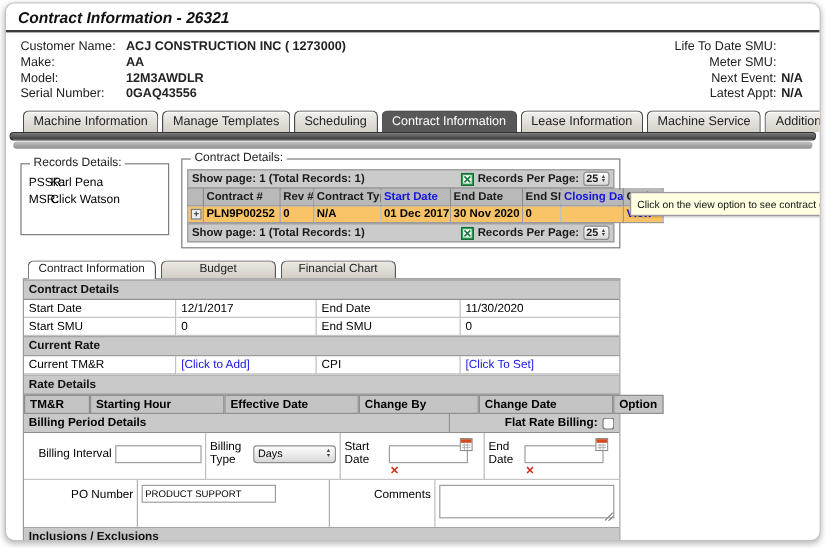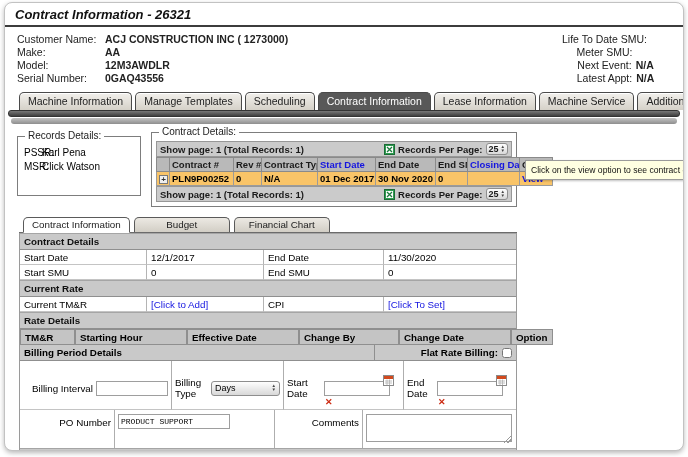--- a/index.html
+++ b/index.html
@@ -10,21 +10,21 @@
     box-shadow: 0 2px 5px rgba(0,0,0,.28); overflow: hidden;
   }
   
   .titlebar { padding: 4px 10px 3px; text-align: left; font-weight: bold; font-style: italic;
     font-size: 13px; color:#111; border-bottom: 2px solid #3c3c3c; }
   
   .hdr { display:flex; justify-content: space-between; padding: 6px 10px 2px 12px; font-size: 10.5px; color:#222; }
   .hdr-left .row, .hdr-right .row { display:flex; line-height: 13px; }
   .hdr-left .lab { width: 88px; }
   .hdr-left .val { font-weight: bold; }
-  .hdr-right .row { justify-content: center; }
+  .hdr-right .row { justify-content: flex-end; }
   .hdr-right .lab { text-align: right; }
   .hdr-right .val { font-weight: bold; margin-left: 4px; min-width: 22px; }
   
   .tabs { display:flex; gap:3px; margin: 5px 0 0 14px; align-items:flex-end; }
   .tab { font-size: 10.5px; padding: 2px 8px 3px; color:#222; cursor: default;
     border: 1px solid #4a4a4a; border-bottom: none; border-radius: 5px 5px 0 0;
     background: linear-gradient(#f2f0ec, #d5d1c8); box-shadow: inset 0 1px 0 #fff; white-space: nowrap; }
   .tab.active { background: #585858; color:#fff; box-shadow:none; }
   .bar-dark { height: 7px; margin: 0 3px; background: linear-gradient(#787878, #3e3e3e); border-radius: 3px; border:1px solid #333; }
   .bar-light { height: 6px; margin: 1px 6px 0; background: linear-gradient(#c2c2c2, #8e8e8e); border-radius: 3px; }
@@ -69,24 +69,24 @@
   .grid4 > div:last-child { border-right: none; }
   .linktext { color:#1414e0; cursor: pointer; }
   .gridrate { display:grid; grid-template-columns: 55px 112px 112px 100px 112px 1fr; }
   .gridrate > div { background:#c4c4c4; border:1px solid #8f8f8f; padding: 1.5px 4px; font-weight:bold; }
   .gridrate > div:last-child { text-align:center; }
   .billband { display:grid; grid-template-columns: 1fr 142px; }
   .billband > div { background:#c9c9c9; border-bottom:1px solid #8f8f8f; padding:2px 4px; font-weight:bold; }
   .billband .flat { display:flex; justify-content:flex-end; align-items:center; gap:4px; border-left:1px solid #8f8f8f; }
   .flat input { width:10px; height:10px; }
   .gridbill { display:grid; grid-template-columns: 152px 112px 120px 1fr; }
-  .gridbill > div { border-right:1px solid #aeaeae; border-bottom:1px solid #c4c4c4; padding: 16px 3px 10px;
+  .gridbill > div { border-right:1px solid #aeaeae; border-bottom:1px solid #c4c4c4; padding: 6px 3px 10px;
     display:flex; justify-content:flex-end; align-items:center; gap:3px; background:#fff; position:relative; }
   .gridbill > div:last-child { border-right:none; }
-  .tinput { height: 15px; border: 1px solid #9e9e9e; font-size: 9px; padding: 0 2px; background:#fff; font-family:Liberation Mono, monospace; }
+  .tinput { height: 15px; border: 1px solid #9e9e9e; font-size: 9px; padding: 0 2px; background:#fff; font-family:Liberation Sans, sans-serif; }
   .w72 { width: 72px; } .w66 { width: 66px; }
   .datefield { position: relative; margin-right: 10px; }
   .cal { position:absolute; top: -6px; right: -4px; }
   .redx { position:absolute; left: 1px; bottom: -11px; font-size: 9px; font-weight: bold; color:#cc2a12; cursor:pointer; }
   .redx::before { content:"✕"; }
   .gridpo { display:grid; grid-template-columns: 95px 160px 88px 1fr; }
   .gridpo > div { border-right:1px solid #aeaeae; padding: 4px 3px; display:flex; align-items:flex-start; background:#fff; }
   .gridpo > div:last-child { border-right:none; padding-right: 4px; }
   .gridpo .labcell { justify-content:flex-end; padding-top: 7px; }
   .po-input { width: 112px; font-size: 8px; }

